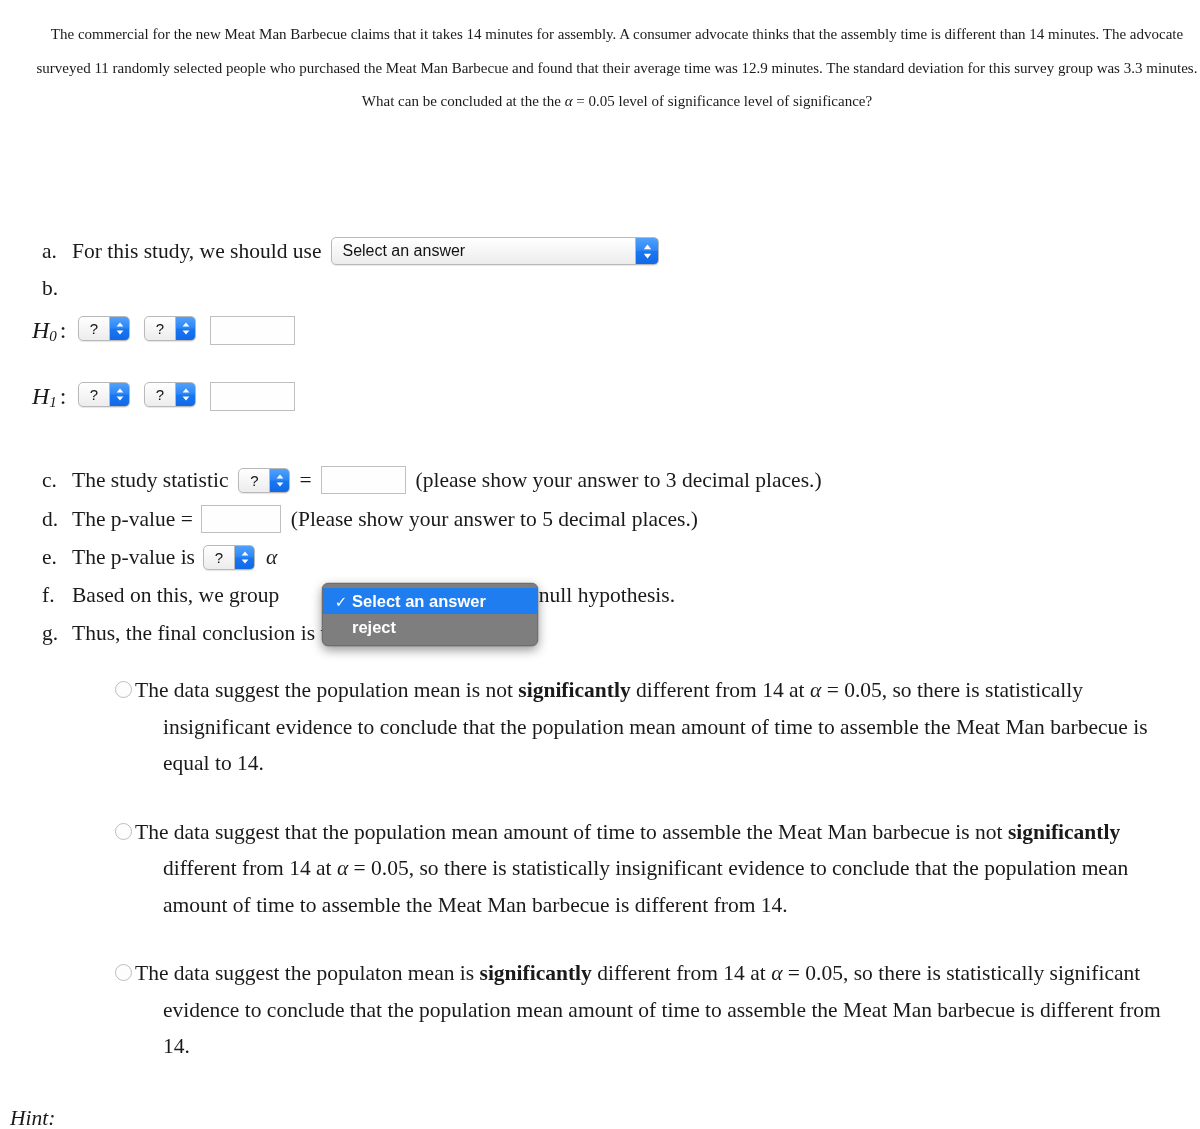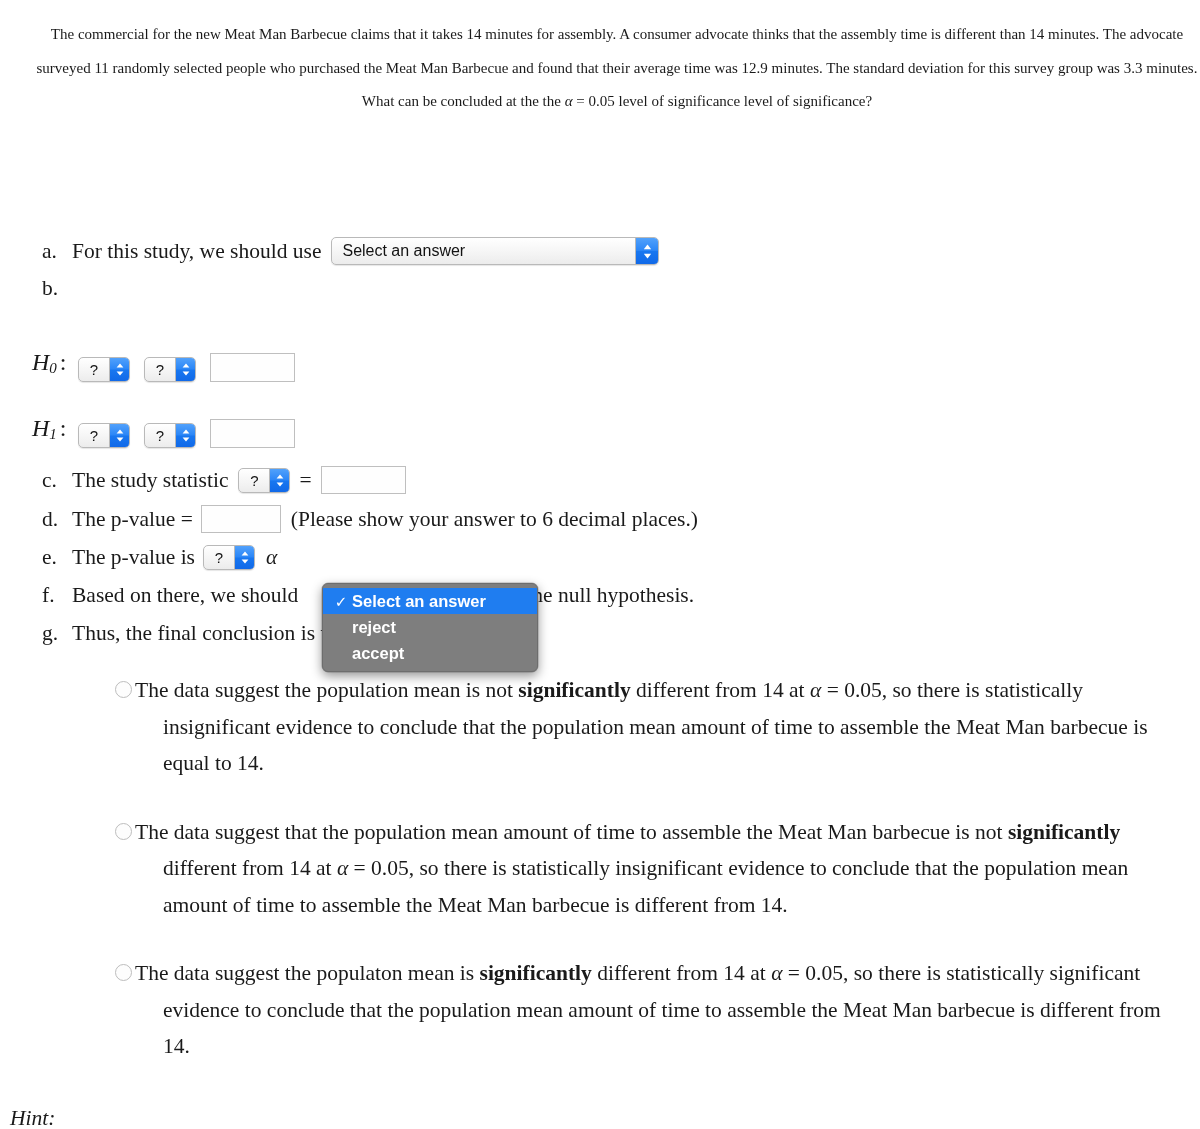--- a/index.html
+++ b/index.html
@@ -51,21 +51,21 @@
   .qtext { white-space: nowrap; }
 
   
   .row-a { height: 38px; }
   .row-b { height: 36px; }
 
   
   .hyp-block { margin-top: 10px; padding-left: 22px; }
   .hyp-row {
     display: flex;
-    align-items: flex-end;
+    align-items: flex-start;
     height: 66px;
   }
   .hyp-label {
     width: 56px;
     flex: 0 0 56px;
     font-family: "Liberation Serif", serif;
     font-style: italic;
     font-size: 24px;
     white-space: nowrap;
     padding-left: 10px;
@@ -336,74 +336,71 @@
       <span class="ms-arrow">
         <svg width="10" height="15" viewBox="0 0 10 15" aria-hidden="true">
           <path d="M5 1.4 L8.4 5.6 L1.6 5.6 Z" fill="#ffffff"></path>
           <path d="M5 13.6 L8.4 9.4 L1.6 9.4 Z" fill="#ffffff"></path>
         </svg>
       </span>
     </span>
     <span class="eqsign">=</span>
     <input class="txtbox txtbox-stat" type="text" value="" style="">
     <span class="gap10"></span>
+    <span class="qtext">(please show your answer to 3 decimal places.)</span>
   </div>
 
   <div class="qrow" style="height:38px;">
     <span class="qlabel">d.</span>
     <span class="qtext">The p-value =</span>
     <span class="gap8"></span>
     <input class="txtbox txtbox-p" type="text" value="" style="">
     <span class="gap10"></span>
-    <span class="qtext">(Please show your answer to 6 decimal places.)</span>
+    <span class="qtext">(Please show your answer to 5 decimal places.)</span>
   </div>
 
   <div class="qrow" style="height:38px;">
     <span class="qlabel">e.</span>
     <span class="qtext">The p-value is</span>
     <span class="gap8"></span>
     <span class="mac-select sel-q">
       <span class="ms-value">?</span>
       <span class="ms-arrow">
         <svg width="10" height="15" viewBox="0 0 10 15" aria-hidden="true">
           <path d="M5 1.4 L8.4 5.6 L1.6 5.6 Z" fill="#ffffff"></path>
           <path d="M5 13.6 L8.4 9.4 L1.6 9.4 Z" fill="#ffffff"></path>
         </svg>
       </span>
     </span>
     <span class="alpha-glyph">α</span>
   </div>
 
   <div class="qrow" style="height:38px;">
     <span class="qlabel">f.</span>
-    <span class="qtext">Based on there, we should</span>
+    <span class="qtext">Based on this, we group</span>
     <span style="display:inline-block;width:228px;flex:0 0 228px;"></span>
     <span class="qtext">the null hypothesis.</span>
   </div>
 
   <div class="qrow" style="height:38px;">
     <span class="qlabel">g.</span>
     <span class="qtext">Thus, the final conclusion is that ...</span>
   </div>
 
 </div>
 
 <div class="dropdown-popup">
   <div class="dd-item selected">
     <span class="dd-check">✓</span>
     <span class="dd-lbl">Select an answer</span>
   </div>
   <div class="dd-item">
     <span class="dd-check"></span>
     <span class="dd-lbl">reject</span>
   </div>
-  <div class="dd-item">
-    <span class="dd-check"></span>
-    <span class="dd-lbl">accept</span>
-  </div>
 </div>
 
 <div class="choices">
 
   <label class="choice">
     <span class="radio"></span>
     <span class="choice-body">The data suggest the population mean is not <b>significantly</b> different from 14 at <span class="mv">α</span> = 0.05, so there is statistically insignificant evidence to conclude that the population mean amount of time to assemble the Meat Man barbecue is equal to 14.</span>
   </label>
 
   <label class="choice">

